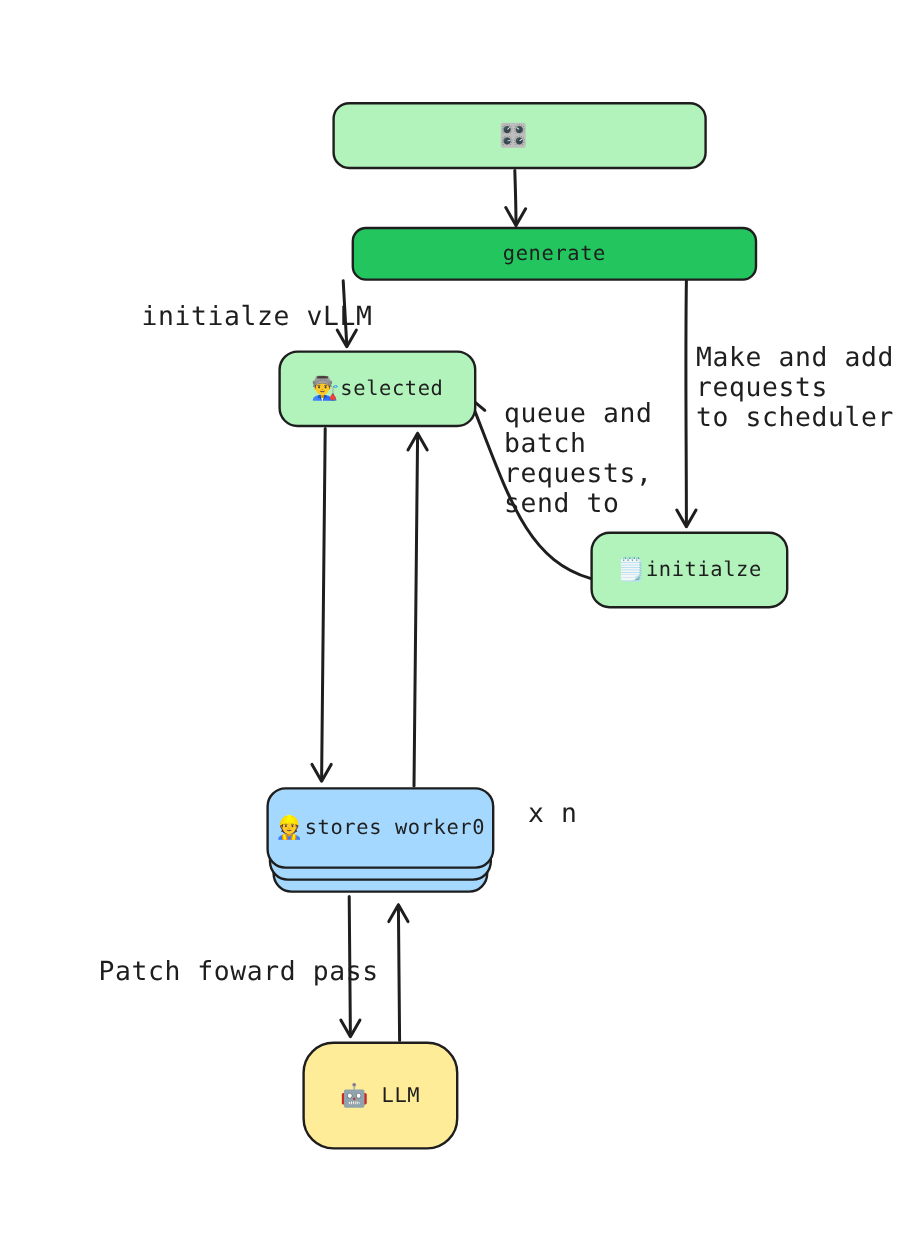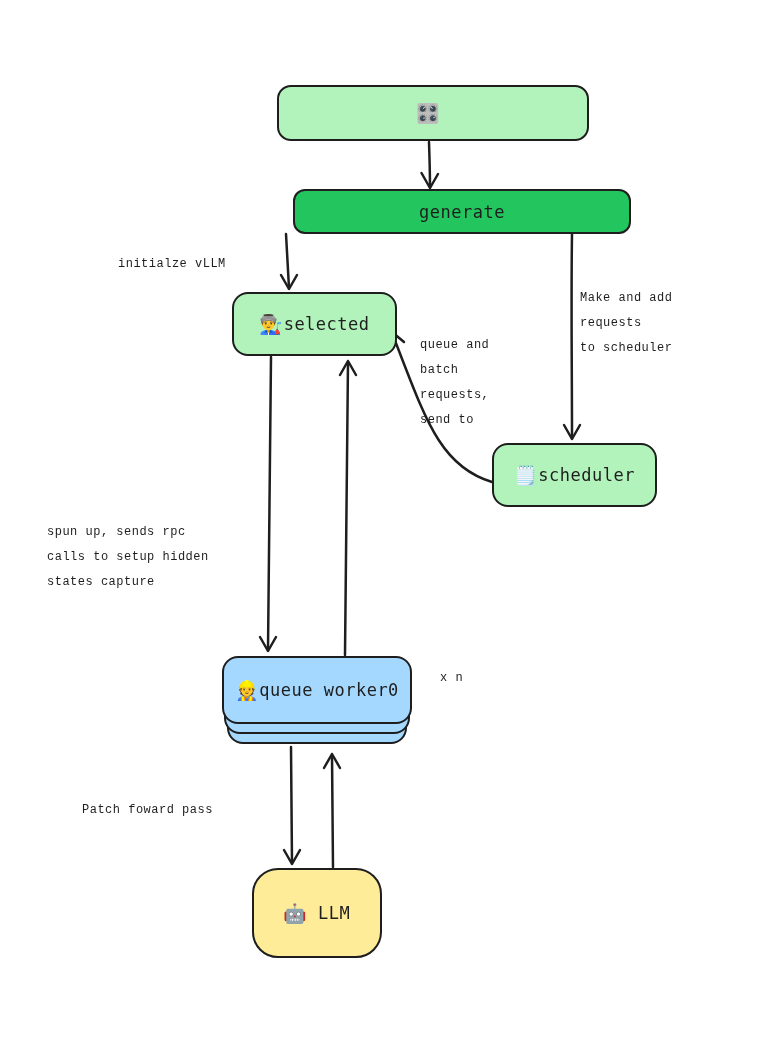--- a/index.html
+++ b/index.html
@@ -26,22 +26,22 @@
   .node-worker    { left:222px; top:656px; width:190px; height:68px; background:#a5d8ff; border-radius:16px; }
   .worker-stack {
     position:absolute; background:#a5d8ff; border:2.5px solid #1e1e1e;
     box-sizing:border-box; border-radius:16px;
   }
   .worker-stack.s1 { left:224px; top:668px; width:186px; height:66px; z-index:2; }
   .worker-stack.s2 { left:227px; top:680px; width:180px; height:64px; z-index:1; }
   .node-llm       { left:252px; top:868px; width:130px; height:90px; background:#ffec99; border-radius:26px; }
 
   .note {
-    position:absolute; font-size:12px; line-height:25px;
-    white-space:pre-line; letter-spacing:0.5px; z-index:4;font-family:Liberation Mono, monospace;
+    position:absolute; font-size:22px; line-height:25px;
+    white-space:pre-line; letter-spacing:0.5px; z-index:4;
   }
   .note-init      { left:118px; top:252px; }
   .note-make      { left:580px; top:286px; }
   .note-queue     { left:420px; top:333px; }
   .note-spun      { left:47px;  top:520px; }
   .note-capture   { left:367px; top:520px; }
   .note-xn        { left:440px; top:666px; }
   .note-patch     { left:82px;  top:798px; }
   .note-intercept { left:358px; top:788px; }
 </style>
@@ -101,42 +101,39 @@
     <span>generate</span>
   </div>
 
   <div class="node node-executor">
     <span class="icon">👨‍🏭</span>
     <span>selected</span>
   </div>
 
   <div class="node node-scheduler">
     <span class="icon">🗒️</span>
-    <span>scheduler</span>
+    <span>initialze</span>
   </div>
 
   <div class="worker-stack s2"></div>
   <div class="worker-stack s1"></div>
   <div class="node node-worker">
     <span class="icon">👷</span>
-    <span>queue worker0</span>
+    <span>stores worker0</span>
   </div>
 
   <div class="node node-llm">
     <span class="icon gapped">🤖</span>
     <span>LLM</span>
   </div>
 
   <div class="note note-init">initialze vLLM</div>
   <div class="note note-make">Make and add
 requests
 to scheduler</div>
   <div class="note note-queue">queue and
 batch
 requests,
 send to</div>
-  <div class="note note-spun">spun up, sends rpc
-calls to setup hidden
-states capture</div>
   <div class="note note-xn">x n</div>
   <div class="note note-patch">Patch foward pass</div>
 
 </div>
 
 </body></html>

